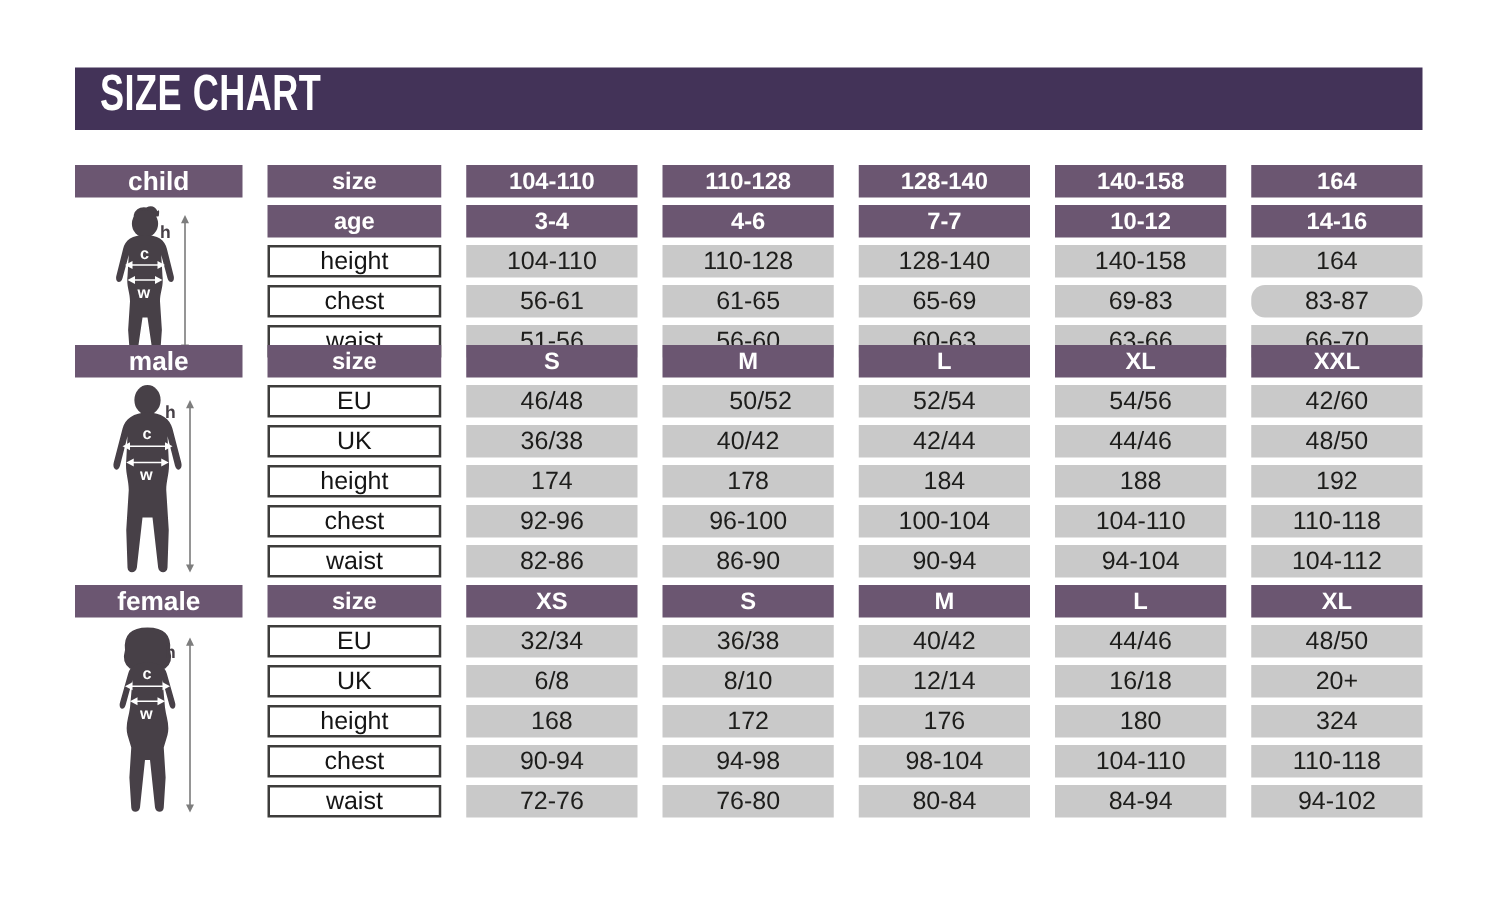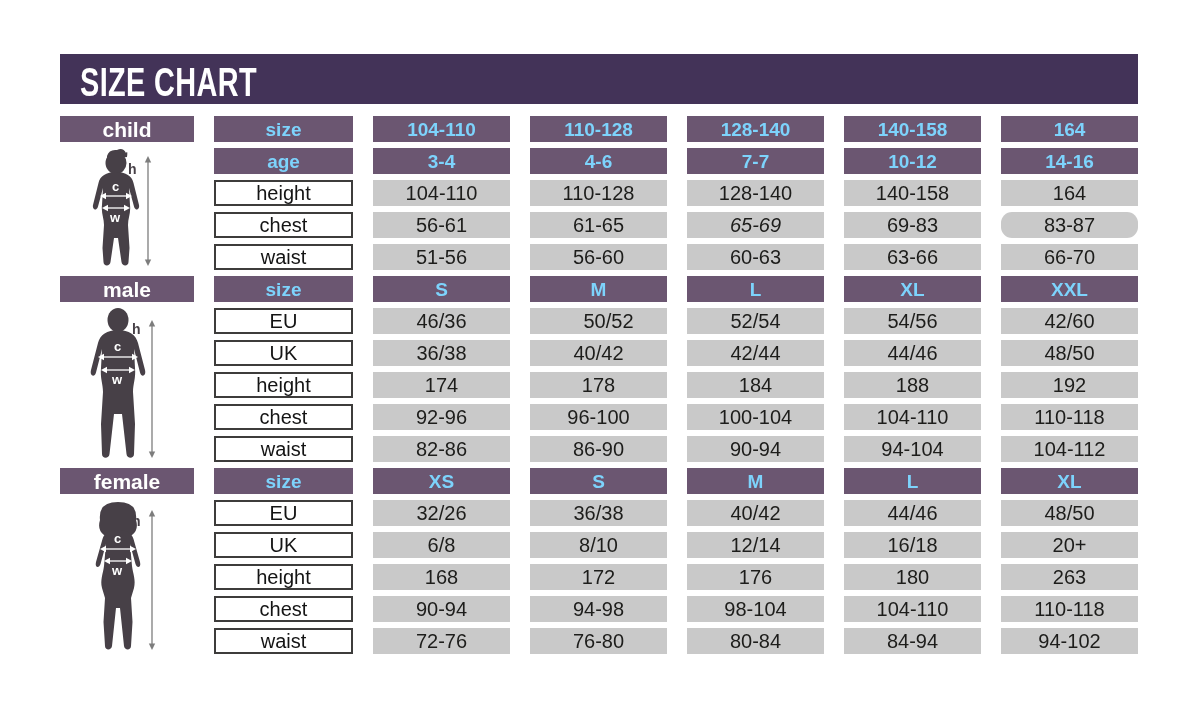--- a/index.html
+++ b/index.html
@@ -1,45 +1,45 @@
 <!DOCTYPE html>
 <html style="--c-title: #433358; --c-hdr: #6b5671; --c-cell: #c9c9c9; --c-text: #1d1d1b;"><head>
 <meta charset="utf-8">
 <style>
   * { margin:0; padding:0; box-sizing:border-box; }
   html,body { width:1200px; height:727px; background:#ffffff;
     font-family:"Liberation Sans", sans-serif; position:relative; overflow:hidden; }
 
   .title-bar { position:absolute; left:60px; top:54px; width:1078px; height:50px;
-    background:var(--c-title,#433358); display:flex; align-items:flex-end; padding-left:20px; }
+    background:var(--c-title,#433358); display:flex; align-items:flex-start; padding-left:20px; }
   .title-text { color:#ffffff; font-size:37px; font-weight:bold; white-space:nowrap;
     letter-spacing:0.5px; transform:scale(0.78,1.1); transform-origin:left center; }
 
   .section { position:absolute; left:60px; display:grid;
     grid-template-columns:134px 139px 137px 137px 137px 137px 137px;
     column-gap:20px; grid-auto-rows:26px; row-gap:6px; }
 
   .cell { display:flex; align-items:center; justify-content:center;
     font-size:19px; line-height:1; }
-  .hdr { background:var(--c-hdr,#6b5671); color:#7dd3fc; font-weight:bold; }
+  .hdr { background:var(--c-hdr,#6b5671); color:#ffffff; font-weight:bold; }
   .side-label { background:var(--c-hdr,#6b5671); color:#ffffff; font-weight:bold; font-size:21px; }
   .lblbox { background:#ffffff; border:2px solid #3d3c3b; color:#141414; font-size:20px; }
   .databox { background:var(--c-cell,#c9c9c9); color:var(--c-text,#1d1d1b); font-size:20px; }
   .sil { display:flex; align-items:flex-start; justify-content:center; }
   .sil svg { display:block; }
 </style>
 </head>
 <body>
 
 <div class="title-bar">
   <span class="title-text">SIZE CHART</span>
 </div>
 
 <div id="sections">
-    <div class="section" style="top: 116px;">
+    <div class="section" style="top: 132px;">
       <div class="side-label cell" style="grid-area: 1 / 1;">child</div>
       <div class="sil" style="grid-area: 2 / 1 / span 4;">
         <svg width="134" height="122" viewBox="0 0 134 122" xmlns="http://www.w3.org/2000/svg">
     <path fill="#474047" d="M47 8 Q49 1 57 2 Q63 -1 66 5 Q68 2 67 9 L47 12 Z"></path>
     <ellipse cx="56" cy="15" rx="10.5" ry="11" fill="#474047"></ellipse>
     <path fill="#474047" d="M56 24 C46 24 40 28 38.5 35 L33 57 C32 62 36.5 63.5 38 58.5 L43 40 L42 57
       C41 65 44 70 44 77 L42.5 100 L43.5 114 C43.5 118.5 50 118.5 50.5 114 L54 90 L58 90 L61.5 114
       C62 118.5 68.5 118.5 68.5 114 L69.5 100 L68 77 C68 70 71 65 70 57 L69 40 L74 58.5
       C75.5 63.5 80 62 79 57 L73.5 35 C72 28 66 24 56 24 Z"></path>
 
@@ -71,21 +71,21 @@
       <div class="hdr cell" style="grid-area: 2 / 7;">14-16</div>
       <div class="lblbox cell" style="grid-area: 3 / 2;">height</div>
       <div class="databox cell" style="grid-area: 3 / 3;">104-110</div>
       <div class="databox cell" style="grid-area: 3 / 4;">110-128</div>
       <div class="databox cell" style="grid-area: 3 / 5;">128-140</div>
       <div class="databox cell" style="grid-area: 3 / 6;">140-158</div>
       <div class="databox cell" style="grid-area: 3 / 7;">164</div>
       <div class="lblbox cell" style="grid-area: 4 / 2;">chest</div>
       <div class="databox cell" style="grid-area: 4 / 3;">56-61</div>
       <div class="databox cell" style="grid-area: 4 / 4;">61-65</div>
-      <div class="databox cell" style="grid-area: 4 / 5; font-style: italic;">65-69</div>
+      <div class="databox cell" style="grid-area: 4 / 5;">65-69</div>
       <div class="databox cell" style="grid-area: 4 / 6;">69-83</div>
       <div class="databox cell" style="grid-area: 4 / 7; border-radius: 11px;">83-87</div>
       <div class="lblbox cell" style="grid-area: 5 / 2;">waist</div>
       <div class="databox cell" style="grid-area: 5 / 3;">51-56</div>
       <div class="databox cell" style="grid-area: 5 / 4;">56-60</div>
       <div class="databox cell" style="grid-area: 5 / 5;">60-63</div>
       <div class="databox cell" style="grid-area: 5 / 6;">63-66</div>
       <div class="databox cell" style="grid-area: 5 / 7;">66-70</div>
     </div>
     <div class="section" style="top: 276px;">
@@ -112,21 +112,21 @@
   <text x="52" y="76" font-size="13" font-family="Liberation Sans, sans-serif" font-weight="bold" fill="#ffffff">w</text>
   </svg>
       </div>
       <div class="hdr cell" style="grid-area: 1 / 2;">size</div>
       <div class="hdr cell" style="grid-area: 1 / 3;">S</div>
       <div class="hdr cell" style="grid-area: 1 / 4;">M</div>
       <div class="hdr cell" style="grid-area: 1 / 5;">L</div>
       <div class="hdr cell" style="grid-area: 1 / 6;">XL</div>
       <div class="hdr cell" style="grid-area: 1 / 7;">XXL</div>
       <div class="lblbox cell" style="grid-area: 2 / 2;">EU</div>
-      <div class="databox cell" style="grid-area: 2 / 3;">46/36</div>
+      <div class="databox cell" style="grid-area: 2 / 3;">46/48</div>
       <div class="databox cell" style="grid-area: 2 / 4; padding-left: 20px;">50/52</div>
       <div class="databox cell" style="grid-area: 2 / 5;">52/54</div>
       <div class="databox cell" style="grid-area: 2 / 6;">54/56</div>
       <div class="databox cell" style="grid-area: 2 / 7;">42/60</div>
       <div class="lblbox cell" style="grid-area: 3 / 2;">UK</div>
       <div class="databox cell" style="grid-area: 3 / 3;">36/38</div>
       <div class="databox cell" style="grid-area: 3 / 4;">40/42</div>
       <div class="databox cell" style="grid-area: 3 / 5;">42/44</div>
       <div class="databox cell" style="grid-area: 3 / 6;">44/46</div>
       <div class="databox cell" style="grid-area: 3 / 7;">48/50</div>
@@ -173,37 +173,37 @@
   <text x="52" y="75" font-size="13" font-family="Liberation Sans, sans-serif" font-weight="bold" fill="#ffffff">w</text>
   </svg>
       </div>
       <div class="hdr cell" style="grid-area: 1 / 2;">size</div>
       <div class="hdr cell" style="grid-area: 1 / 3;">XS</div>
       <div class="hdr cell" style="grid-area: 1 / 4;">S</div>
       <div class="hdr cell" style="grid-area: 1 / 5;">M</div>
       <div class="hdr cell" style="grid-area: 1 / 6;">L</div>
       <div class="hdr cell" style="grid-area: 1 / 7;">XL</div>
       <div class="lblbox cell" style="grid-area: 2 / 2;">EU</div>
-      <div class="databox cell" style="grid-area: 2 / 3;">32/26</div>
+      <div class="databox cell" style="grid-area: 2 / 3;">32/34</div>
       <div class="databox cell" style="grid-area: 2 / 4;">36/38</div>
       <div class="databox cell" style="grid-area: 2 / 5;">40/42</div>
       <div class="databox cell" style="grid-area: 2 / 6;">44/46</div>
       <div class="databox cell" style="grid-area: 2 / 7;">48/50</div>
       <div class="lblbox cell" style="grid-area: 3 / 2;">UK</div>
       <div class="databox cell" style="grid-area: 3 / 3;">6/8</div>
       <div class="databox cell" style="grid-area: 3 / 4;">8/10</div>
       <div class="databox cell" style="grid-area: 3 / 5;">12/14</div>
       <div class="databox cell" style="grid-area: 3 / 6;">16/18</div>
       <div class="databox cell" style="grid-area: 3 / 7;">20+</div>
       <div class="lblbox cell" style="grid-area: 4 / 2;">height</div>
       <div class="databox cell" style="grid-area: 4 / 3;">168</div>
       <div class="databox cell" style="grid-area: 4 / 4;">172</div>
       <div class="databox cell" style="grid-area: 4 / 5;">176</div>
       <div class="databox cell" style="grid-area: 4 / 6;">180</div>
-      <div class="databox cell" style="grid-area: 4 / 7;">263</div>
+      <div class="databox cell" style="grid-area: 4 / 7;">324</div>
       <div class="lblbox cell" style="grid-area: 5 / 2;">chest</div>
       <div class="databox cell" style="grid-area: 5 / 3;">90-94</div>
       <div class="databox cell" style="grid-area: 5 / 4;">94-98</div>
       <div class="databox cell" style="grid-area: 5 / 5;">98-104</div>
       <div class="databox cell" style="grid-area: 5 / 6;">104-110</div>
       <div class="databox cell" style="grid-area: 5 / 7;">110-118</div>
       <div class="lblbox cell" style="grid-area: 6 / 2;">waist</div>
       <div class="databox cell" style="grid-area: 6 / 3;">72-76</div>
       <div class="databox cell" style="grid-area: 6 / 4;">76-80</div>
       <div class="databox cell" style="grid-area: 6 / 5;">80-84</div>

